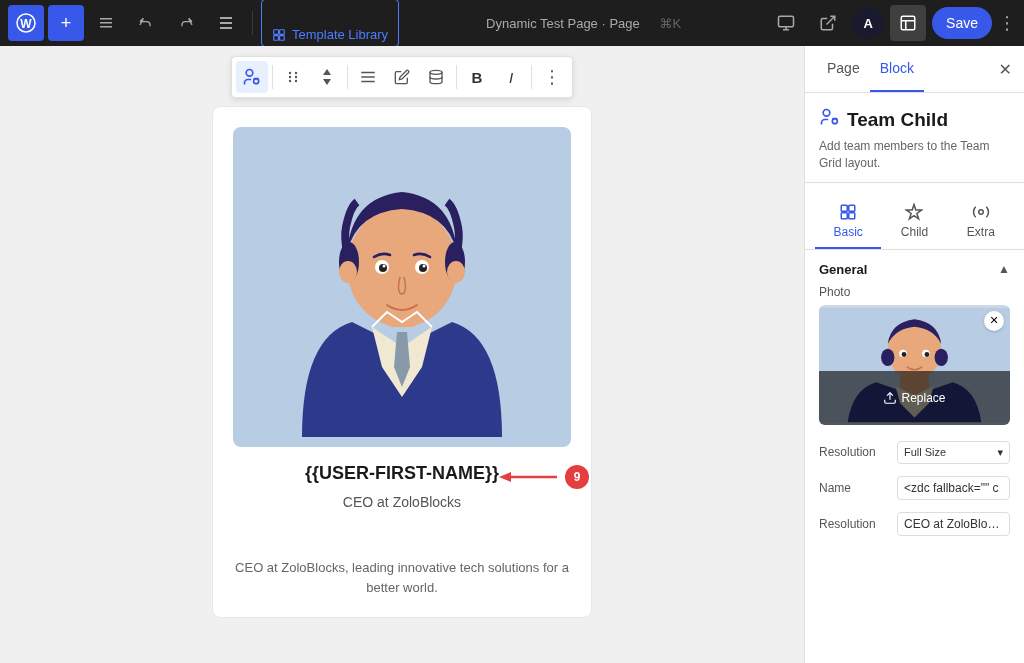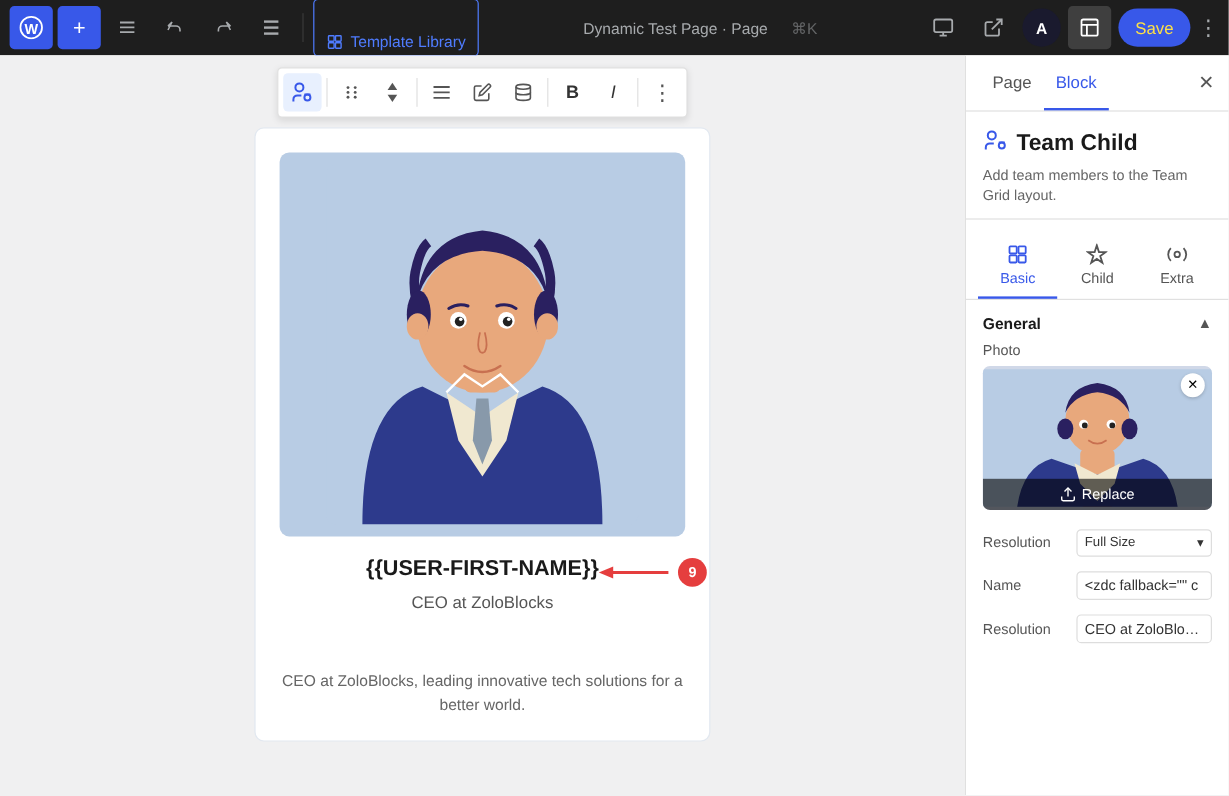--- a/index.html
+++ b/index.html
@@ -26,21 +26,21 @@
     .icon-btn {
       width: 36px; height: 36px; background: transparent; border: none; color: #a7aaad; cursor: pointer; display: flex; align-items: center; justify-content: center; border-radius: 4px; font-size: 16px;
     }
     .astra-logo {
       width: 32px; height: 32px; background: #1a1a2e; border-radius: 50%; display: flex; align-items: center; justify-content: center; color: white; font-size: 13px; font-weight: bold;
     }
     .layout-btn {
       width: 36px; height: 36px; background: rgba(255,255,255,0.15); border: none; color: white; cursor: pointer; display: flex; align-items: center; justify-content: center; border-radius: 4px; font-size: 16px;
     }
     .save-btn {
-      background: #3858e9; color: #fde047; border: none; border-radius: 16px; padding: 6px 14px; font-size: 14px; font-weight: 500; cursor: pointer; height: 32px;
+      background: #3858e9; color: #ffffff; border: none; border-radius: 16px; padding: 6px 14px; font-size: 14px; font-weight: 500; cursor: pointer; height: 32px;
     }
     .more-btn { color: #a7aaad; font-size: 18px; background: transparent; border: none; cursor: pointer; }
 
     
     .main-area { display: flex; flex: 1; overflow: hidden; }
 
     
     .editor-area { flex: 1; background: #f0f0f1; overflow: auto; position: relative; }
 
     
@@ -101,21 +101,21 @@
 
     
     .photo-label { padding: 0 14px 6px; font-size: 12px; color: #555; }
     .photo-preview {
       margin: 0 14px 10px; border-radius: 6px; overflow: hidden; position: relative; height: 120px; background: #d0d8e8;
     }
     .photo-close-btn {
       position: absolute; top: 6px; right: 6px; width: 20px; height: 20px; background: white; border-radius: 50%; display: flex; align-items: center; justify-content: center; font-size: 11px; cursor: pointer; border: none; box-shadow: 0 1px 3px rgba(0,0,0,0.2);
     }
     .replace-btn {
-      position: absolute; bottom: 0; left: 0; right: 0; background: rgba(0,0,0,0.6); color: white; font-size: 12px; padding: 6px; display: flex; align-items: center; justify-content: center; gap: 4px; cursor: pointer; border: none;
+      position: absolute; bottom: 0; left: 0; right: 0; background: rgba(0,0,0,0.6); color: white; font-size: 12px; padding: 20px; display: flex; align-items: center; justify-content: center; gap: 4px; cursor: pointer; border: none;
     }
 
     
     .field-row { display: flex; align-items: center; padding: 6px 14px; gap: 8px; }
     .field-label { font-size: 12px; color: #555; width: 70px; flex-shrink: 0; }
     .field-select {
       flex: 1; border: 1px solid #ddd; border-radius: 4px; padding: 4px 6px; font-size: 11px; color: #333; display: flex; align-items: center; justify-content: space-between; cursor: pointer;
     }
     .field-value {
       flex: 1; border: 1px solid #ddd; border-radius: 4px; padding: 4px 6px; font-size: 12px; color: #333; overflow: hidden; white-space: nowrap; text-overflow: ellipsis;

